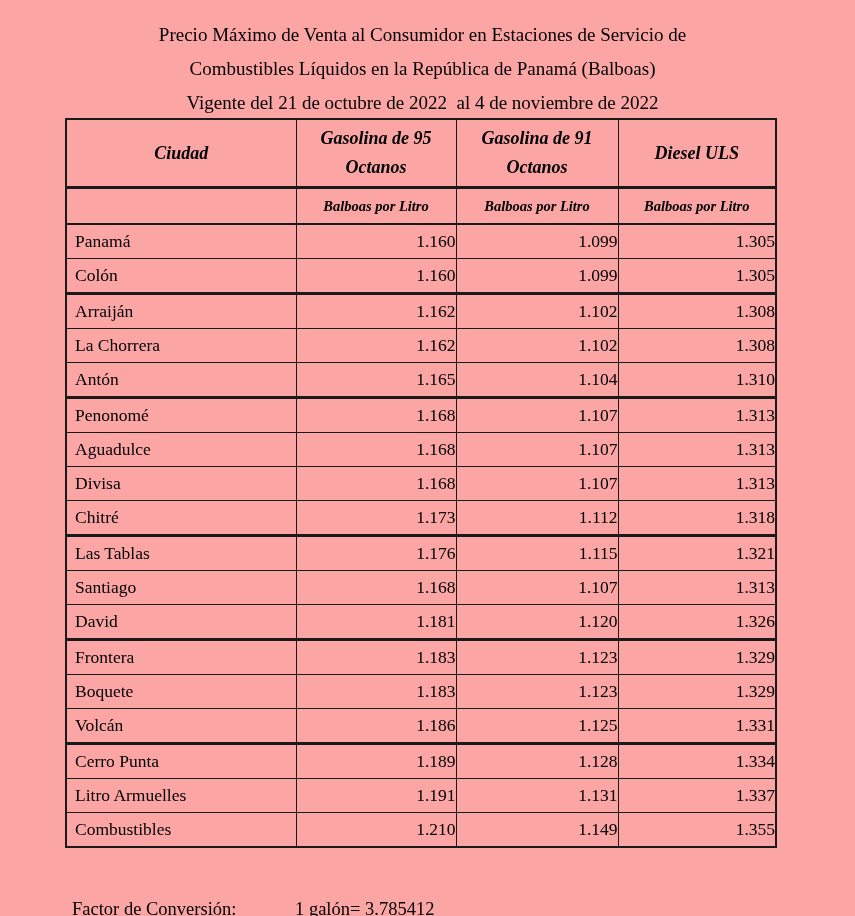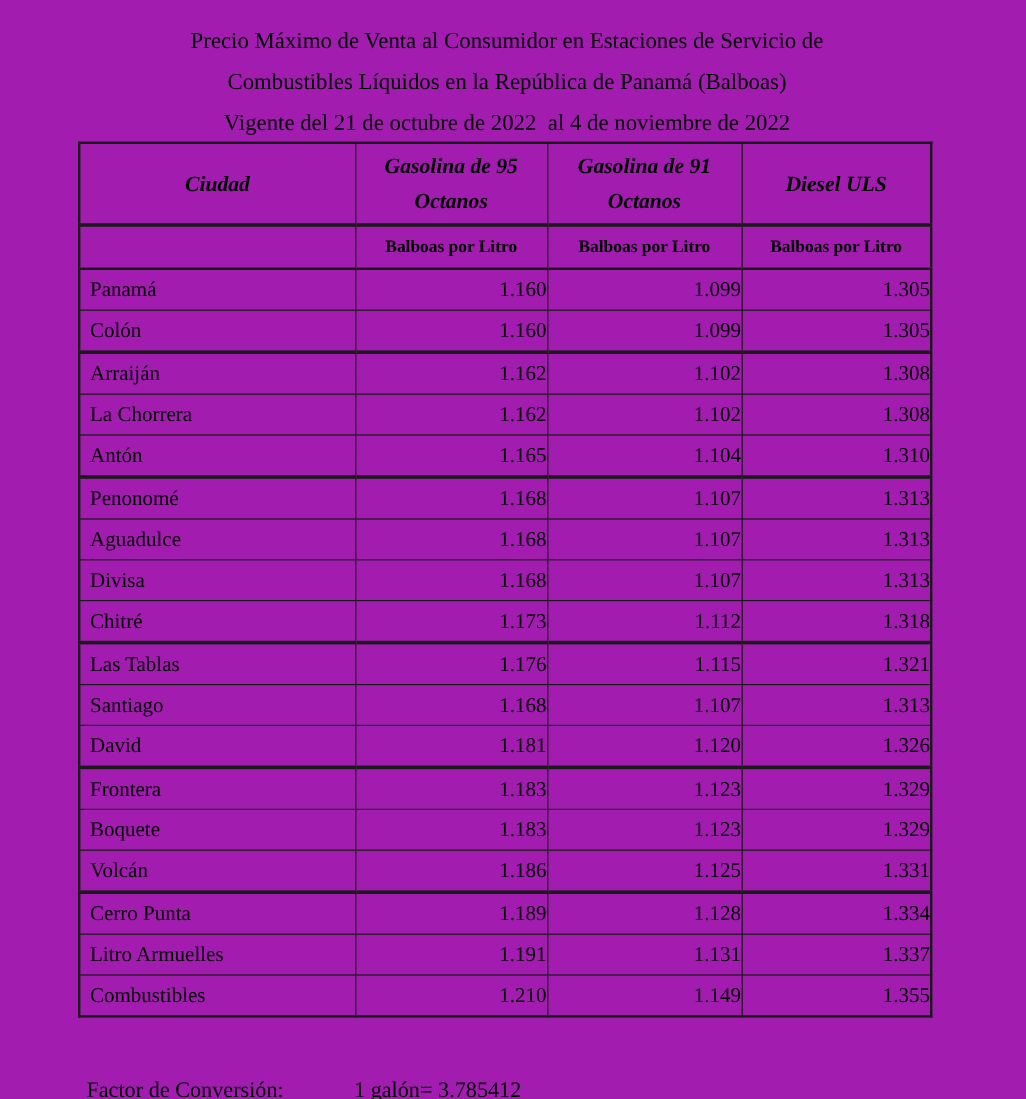--- a/index.html
+++ b/index.html
@@ -1,20 +1,20 @@
 <!DOCTYPE html>
 <html><head>
 <meta charset="utf-8">
 <style>
   html, body { margin: 0; padding: 0; background: #ffffff; }
   .page {
     position: relative;
     width: 855px;
     height: 916px;
-    background: #a21caf;
+    background: #fca5a5;
     color: #000000;
     font-family: "Liberation Serif", "DejaVu Serif", serif;
     overflow: hidden;
   }
   .titles {
     position: absolute;
     top: 18px;
     left: 0;
     width: 845px;
     text-align: center;
@@ -49,20 +49,21 @@
     font-size: 18px;
     line-height: 29px;
     text-align: center;
     vertical-align: middle;
     border-bottom: 3px solid #1a1a1a;
   }
   
   .unit-row td {
     height: 34px;
     font-weight: bold;
+    font-style: italic;
     font-size: 14.5px;
     text-align: center;
     vertical-align: middle;
     border-bottom: 2.5px solid #1a1a1a;
   }
   
   tbody.data td {
     height: 33px;
     font-size: 17.5px;
     vertical-align: middle;

